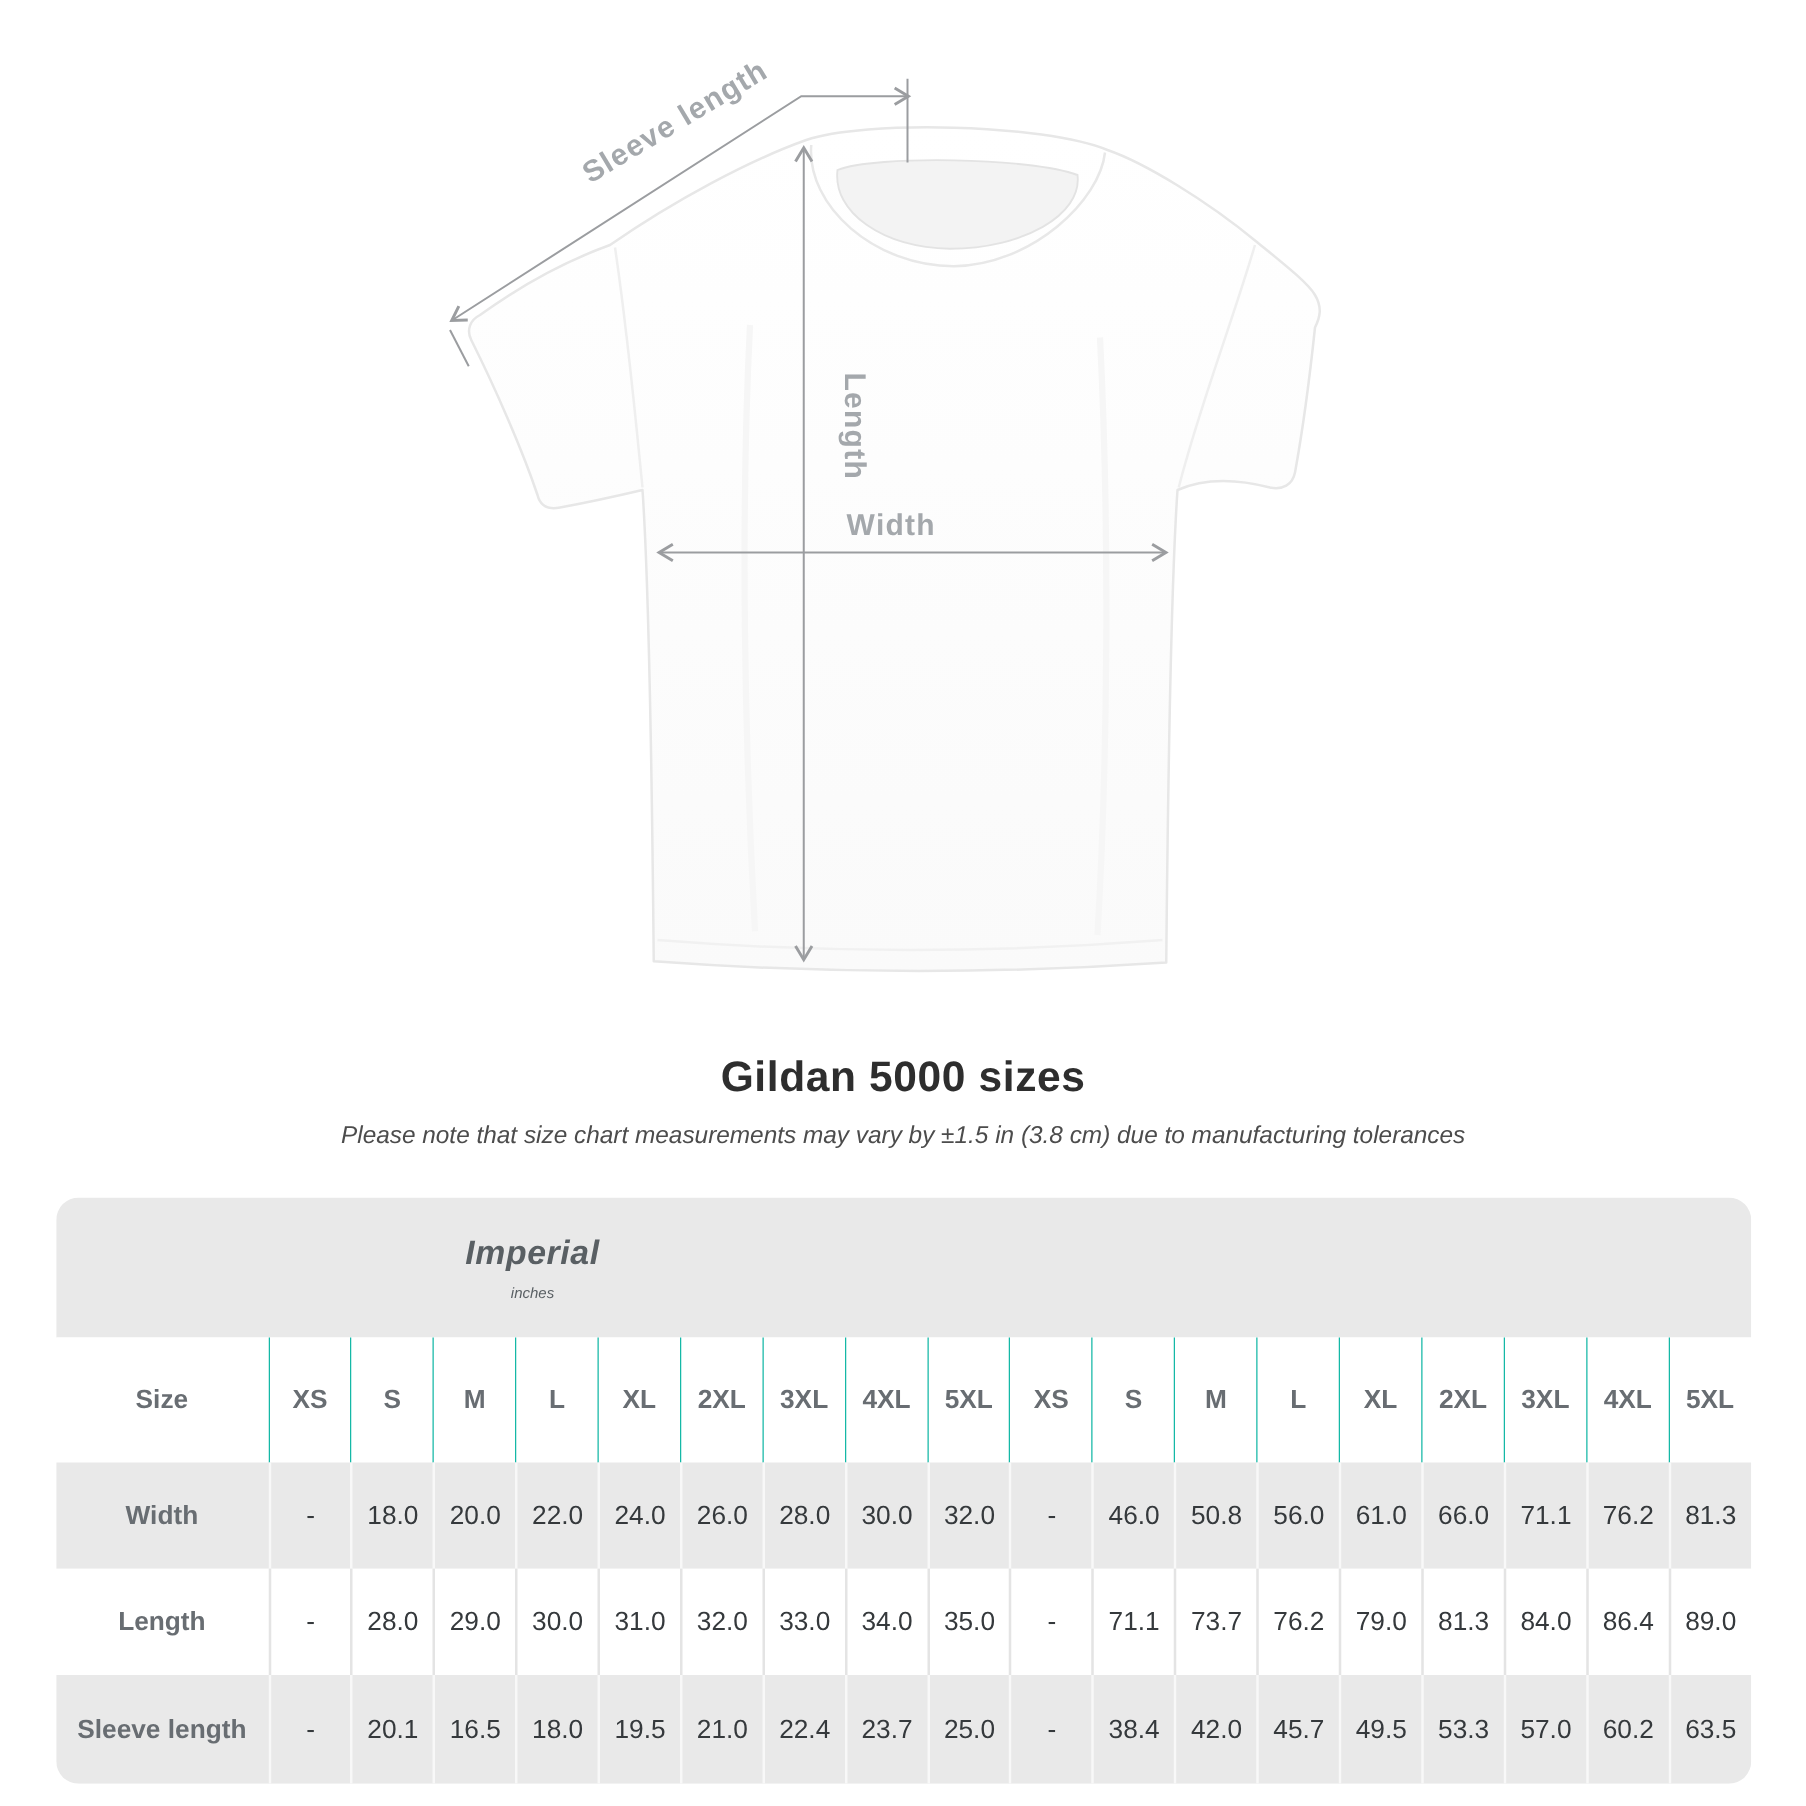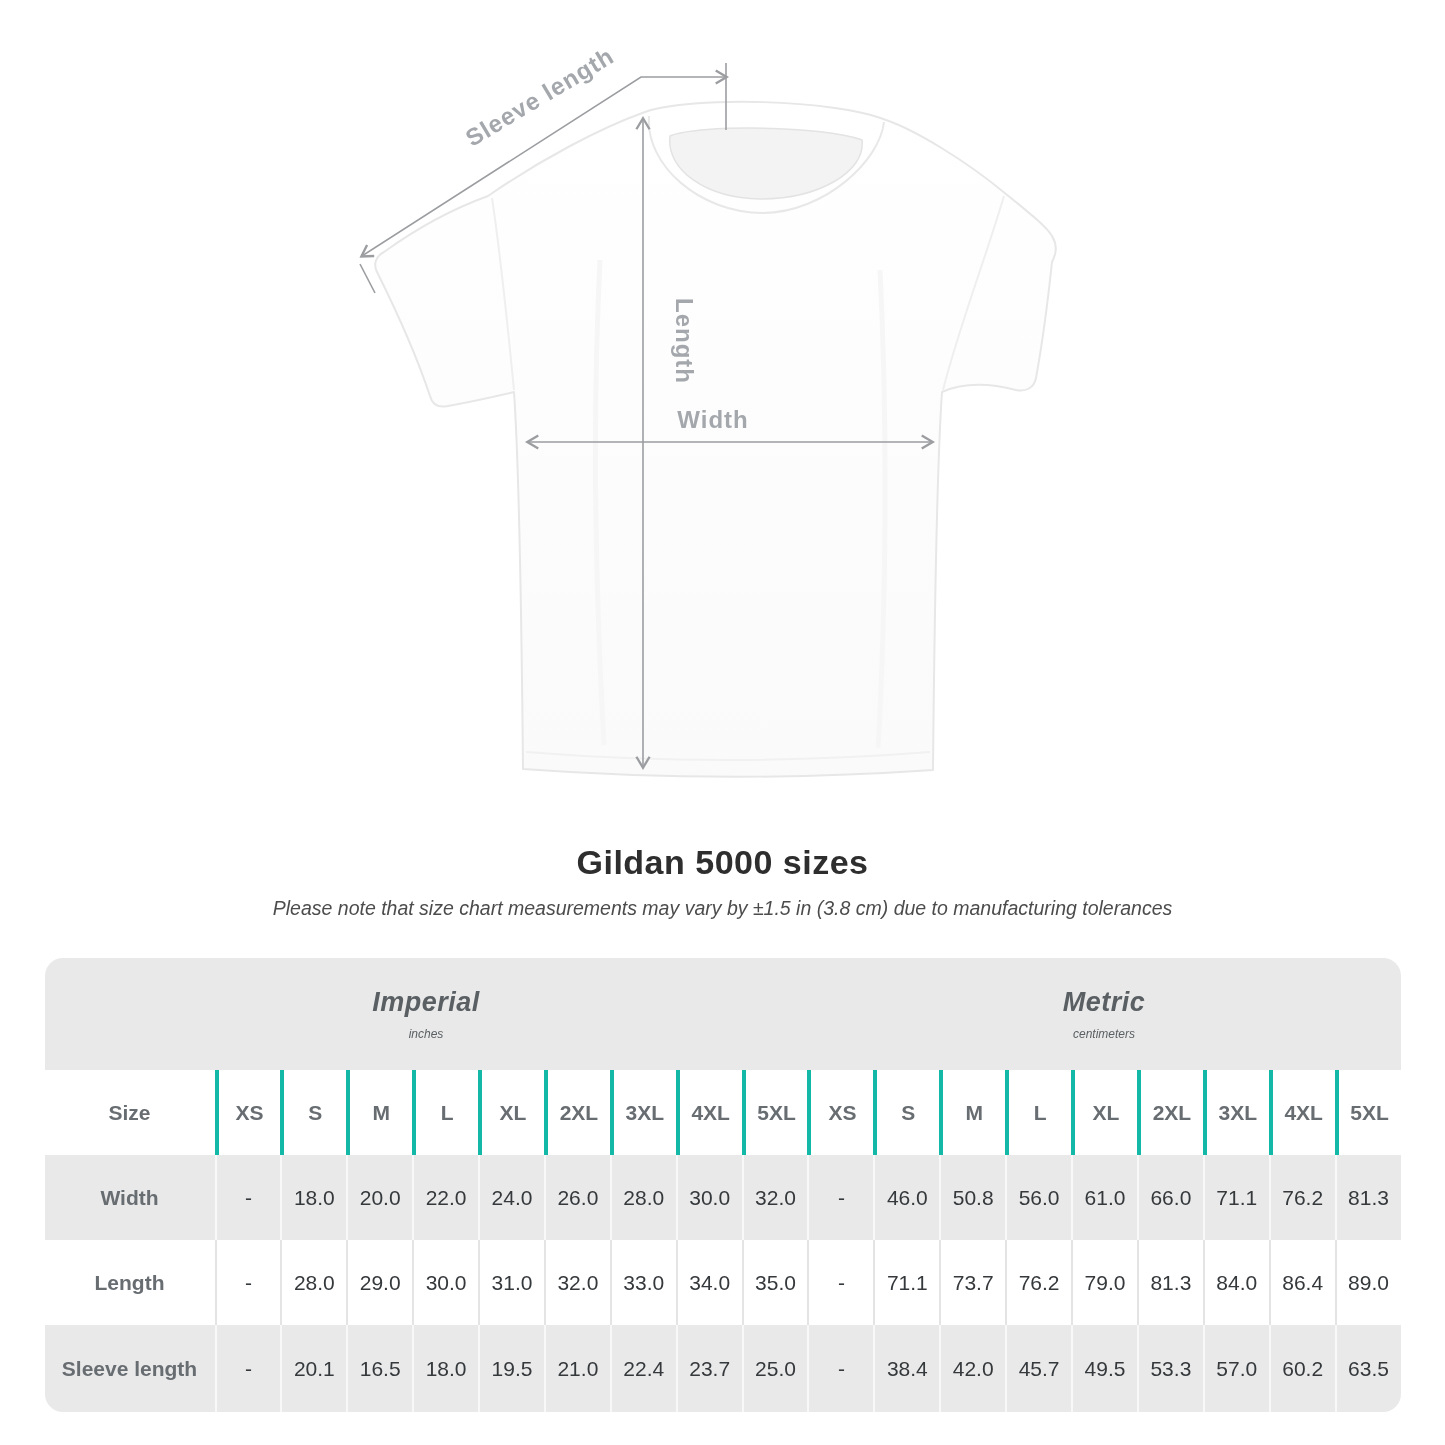--- a/index.html
+++ b/index.html
@@ -24,32 +24,32 @@
     width:1356px;margin:0 auto;border-radius:18px;overflow:hidden;
   }
   .t-row{display:grid;grid-template-columns:170px repeat(18,1fr);}
   .units-row{background:#e9e9e9;height:112px;}
   .unit-cell{display:flex;flex-direction:column;align-items:center;justify-content:center;gap:9px;}
   .unit-cell .u-label{font-size:27px;font-weight:bold;font-style:italic;color:#595f63;letter-spacing:.5px;}
   .unit-cell .u-sub{font-size:12px;font-style:italic;color:#595f63;}
   .unit-imperial{grid-column:1 / span 10;}
   .unit-metric{grid-column:11 / span 9;}
 
-  .head-row{background:#ffffff;height:85px;}
+  .head-row{background:#ffffff;height:100px;}
   .data-row{height:85px;}
   .data-row.gray{background:#e9e9e9;}
   .data-row.white{background:#ffffff;}
   .data-row.last{height:87px;}
 
   .cell{
     display:flex;align-items:center;justify-content:center;
     font-size:21px;color:#35393c;
   }
   .cell.hdr, .cell.rowlabel{font-weight:bold;color:#686d72;}
-  .head-row .cell + .cell{border-left:4px solid #14b8a6;}
+  .head-row .cell + .cell{border-left:1px solid #14b8a6;}
   .data-row.white .cell + .cell{border-left:2px solid #e4e4e4;}
   .data-row.gray .cell + .cell{border-left:2px solid #f8f8f8;}
 </style>
 </head>
 <body>
 
 <div class="diagram">
   <svg width="1445" height="828" viewBox="0 0 1445 828">
     <defs>
       <linearGradient id="shirtFill" x1="0" y1="0" x2="0" y2="1">
@@ -116,24 +116,20 @@
 
 <div class="page-title">Gildan 5000 sizes</div>
 <div class="page-subtitle">Please note that size chart measurements may vary by ±1.5 in (3.8 cm) due to manufacturing tolerances</div>
 
 <div class="size-table">
 
   <div class="t-row units-row">
     <div class="unit-cell unit-imperial">
       <div class="u-label">Imperial</div>
       <div class="u-sub">inches</div>
-    </div>
-    <div class="unit-cell unit-metric">
-      <div class="u-label">Metric</div>
-      <div class="u-sub">centimeters</div>
     </div>
   </div>
 
   <div class="t-row head-row">
     <div class="cell hdr">Size</div>
     <div class="cell hdr">XS</div>
     <div class="cell hdr">S</div>
     <div class="cell hdr">M</div>
     <div class="cell hdr">L</div>
     <div class="cell hdr">XL</div>

